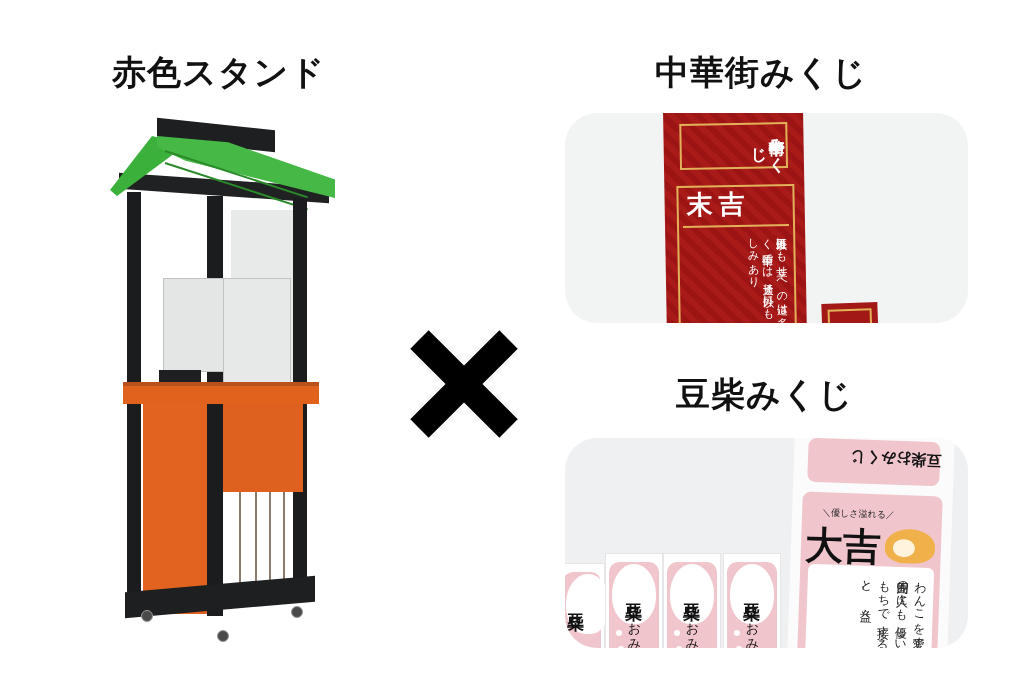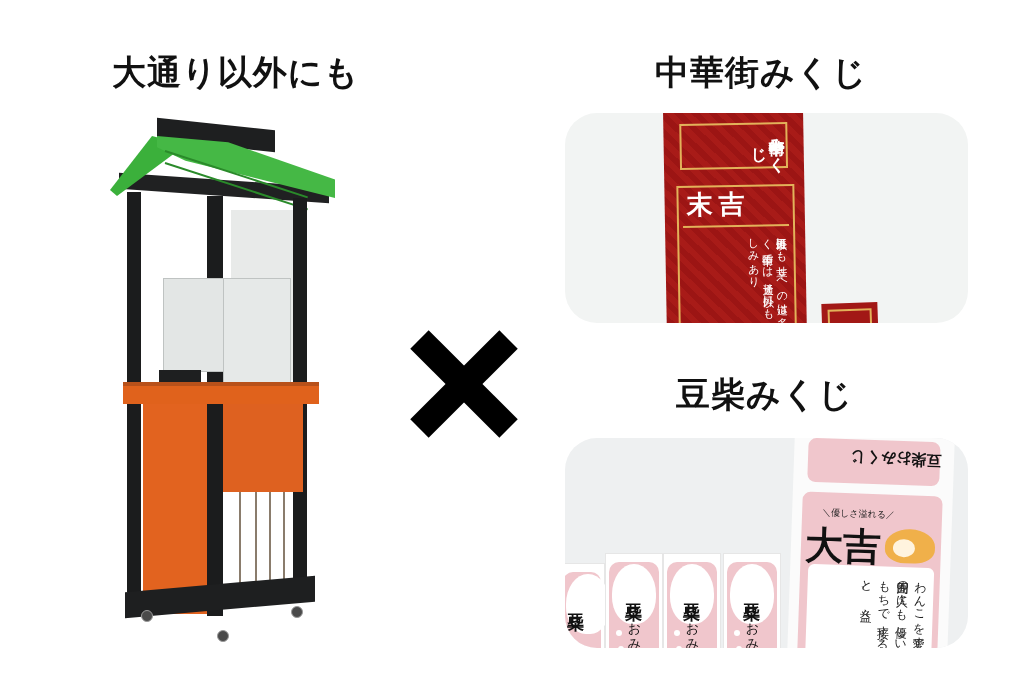--- a/index.html
+++ b/index.html
@@ -80,21 +80,21 @@
   .big-luck { position: absolute; left: 14px; top: 86px; font-size: 38px; font-weight: bold; color: #111; font-family: "DejaVu Sans", sans-serif; }
   .dog { position: absolute; left: 94px; top: 92px; width: 50px; height: 34px; background: #f0b04a; border-radius: 50% 50% 40% 40%; }
   .dog-face { position: absolute; left: 8px; top: 10px; width: 22px; height: 18px; background: #fff3de; border-radius: 50%; }
   .big-white { position: absolute; left: 18px; top: 130px; width: 126px; height: 100px; background: #fff; border-radius: 6px; }
   .big-verse { position: absolute; left: 22px; top: 136px; width: 118px; height: 84px; writing-mode: vertical-rl; font-size: 12px; color: #222; line-height: 18px; }
   .paw { position: absolute; width: 6px; height: 6px; background: #fff; border-radius: 50%; }
 </style>
 </head>
 <body>
 
-<div id="t-stand" class="title">大通り以外にも</div>
+<div id="t-stand" class="title">赤色スタンド</div>
 <div id="t-china" class="title">中華街みくじ</div>
 <div id="t-shiba" class="title">豆柴みくじ</div>
 
 <div class="stand">
   <div class="s roof-ridge"></div>
   <div class="s roof-under"></div>
   <div class="s roof-l"></div>
   <div class="s roof-r"></div>
   <div class="s roof-band" style="top:30px"></div>
   <div class="s roof-band" style="top:42px"></div>

